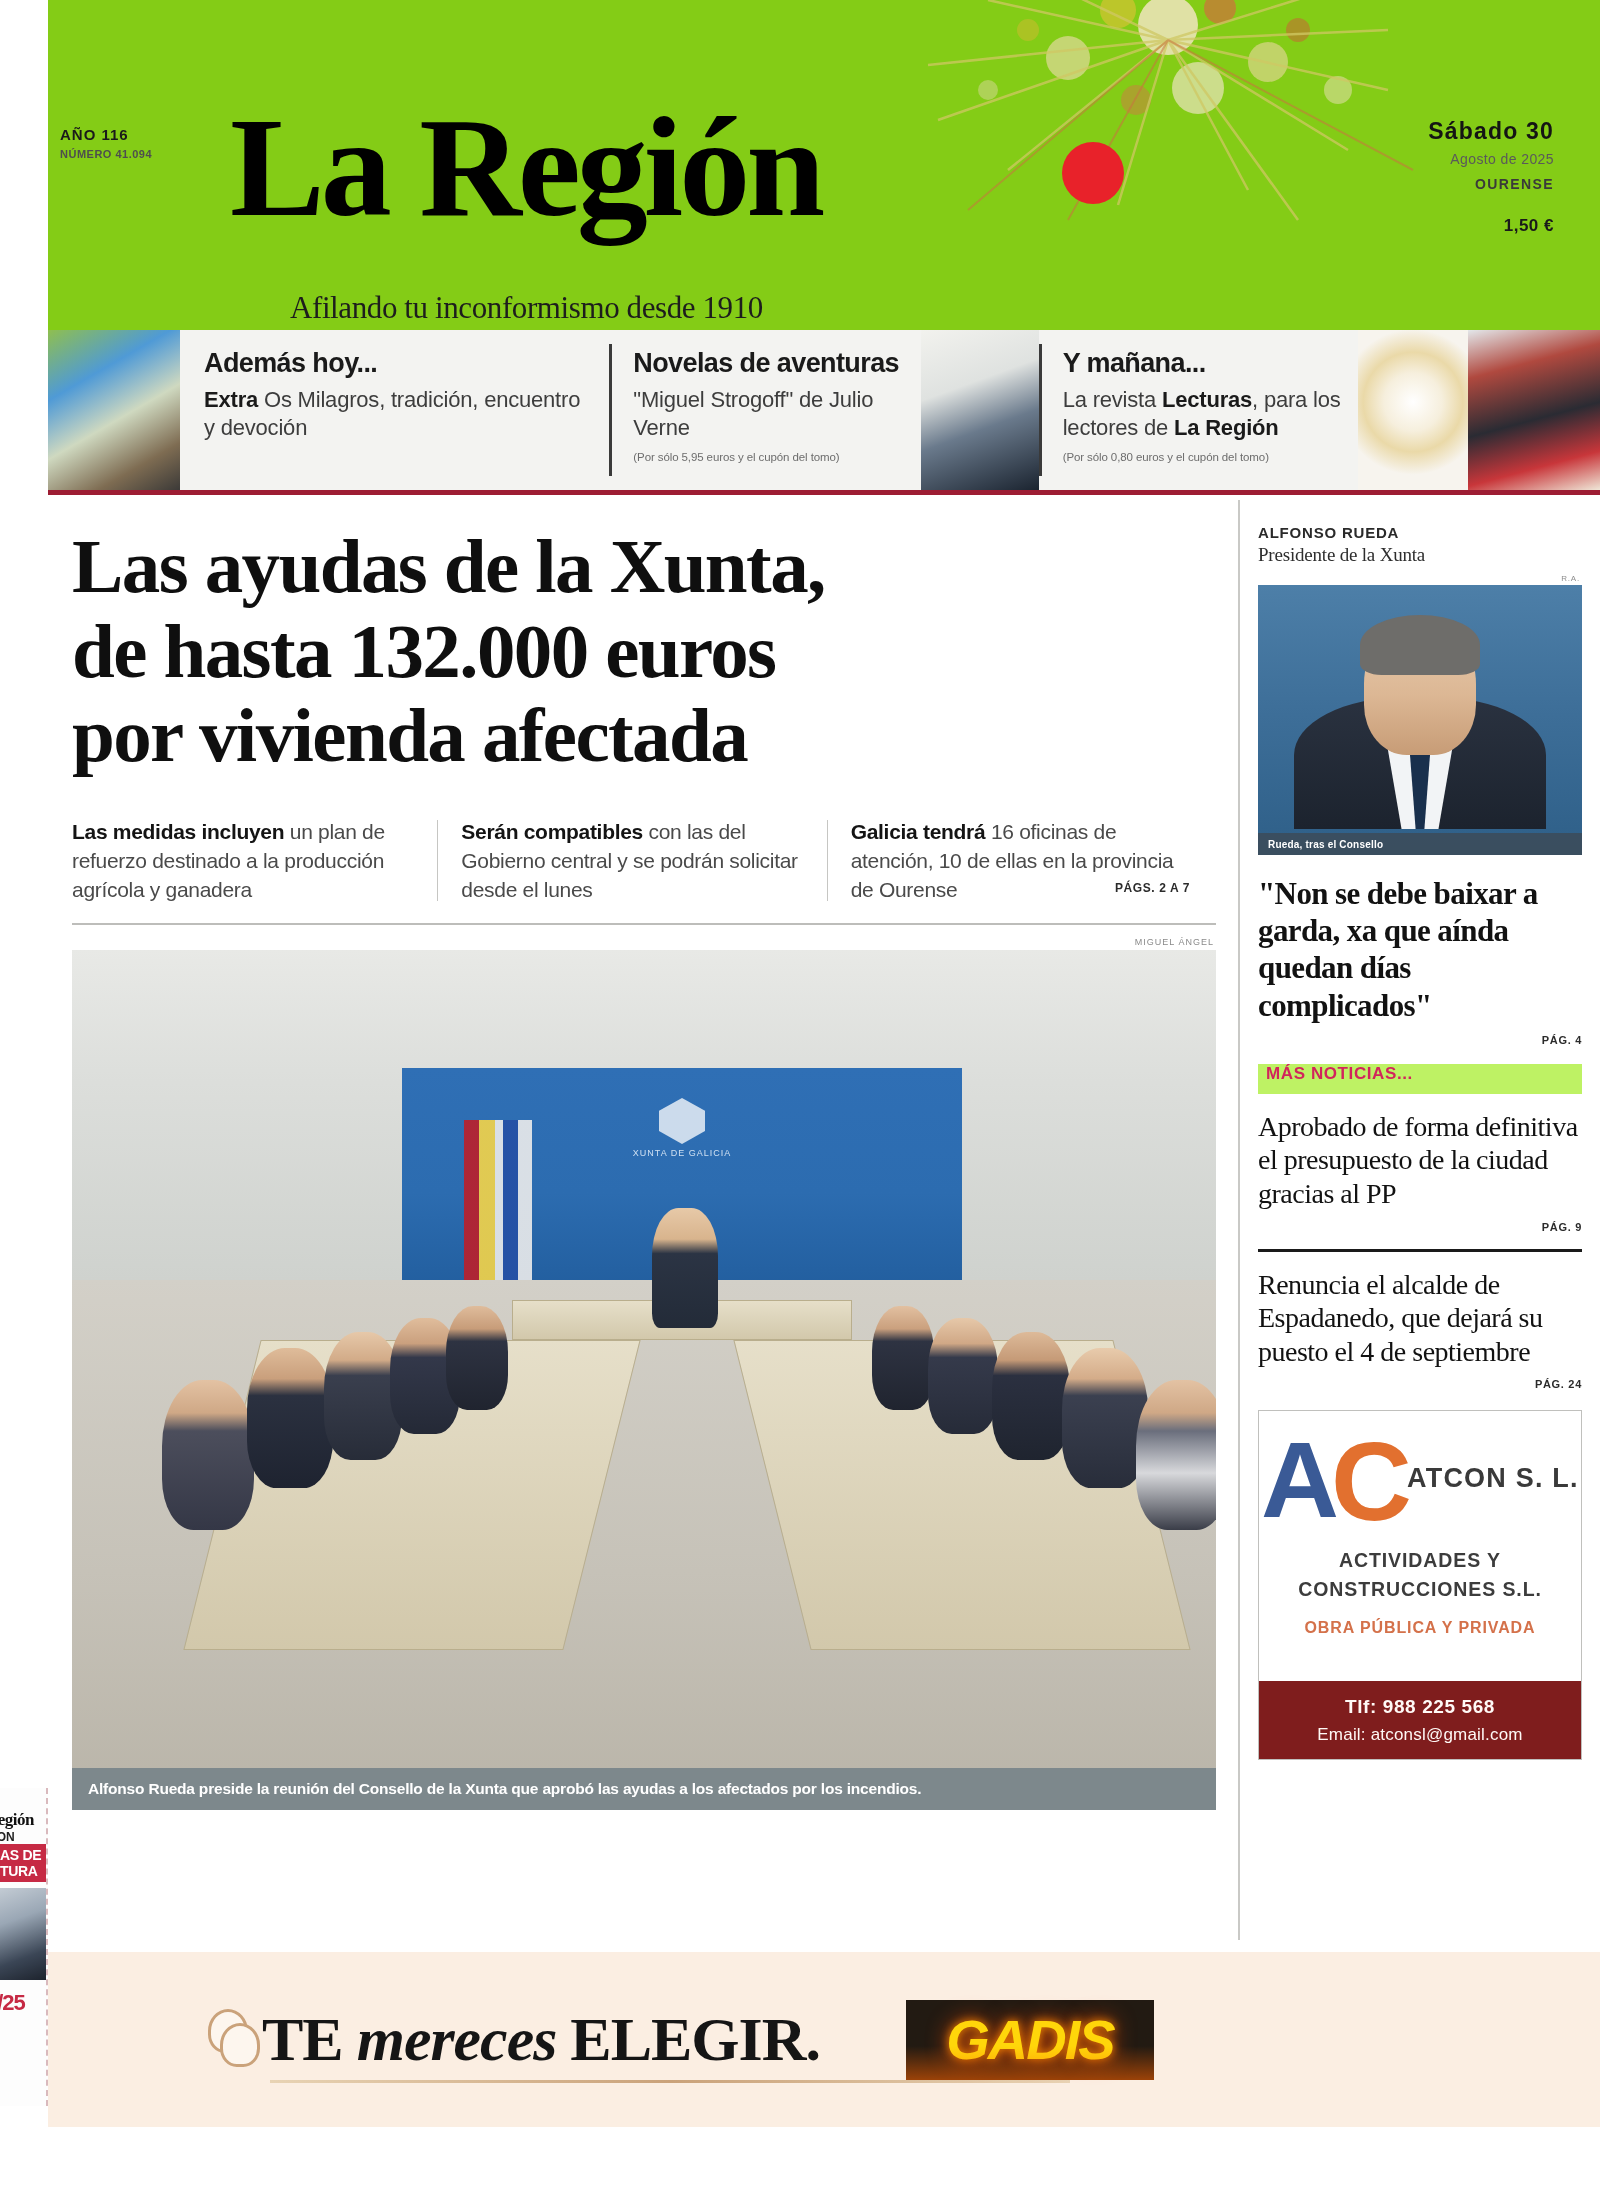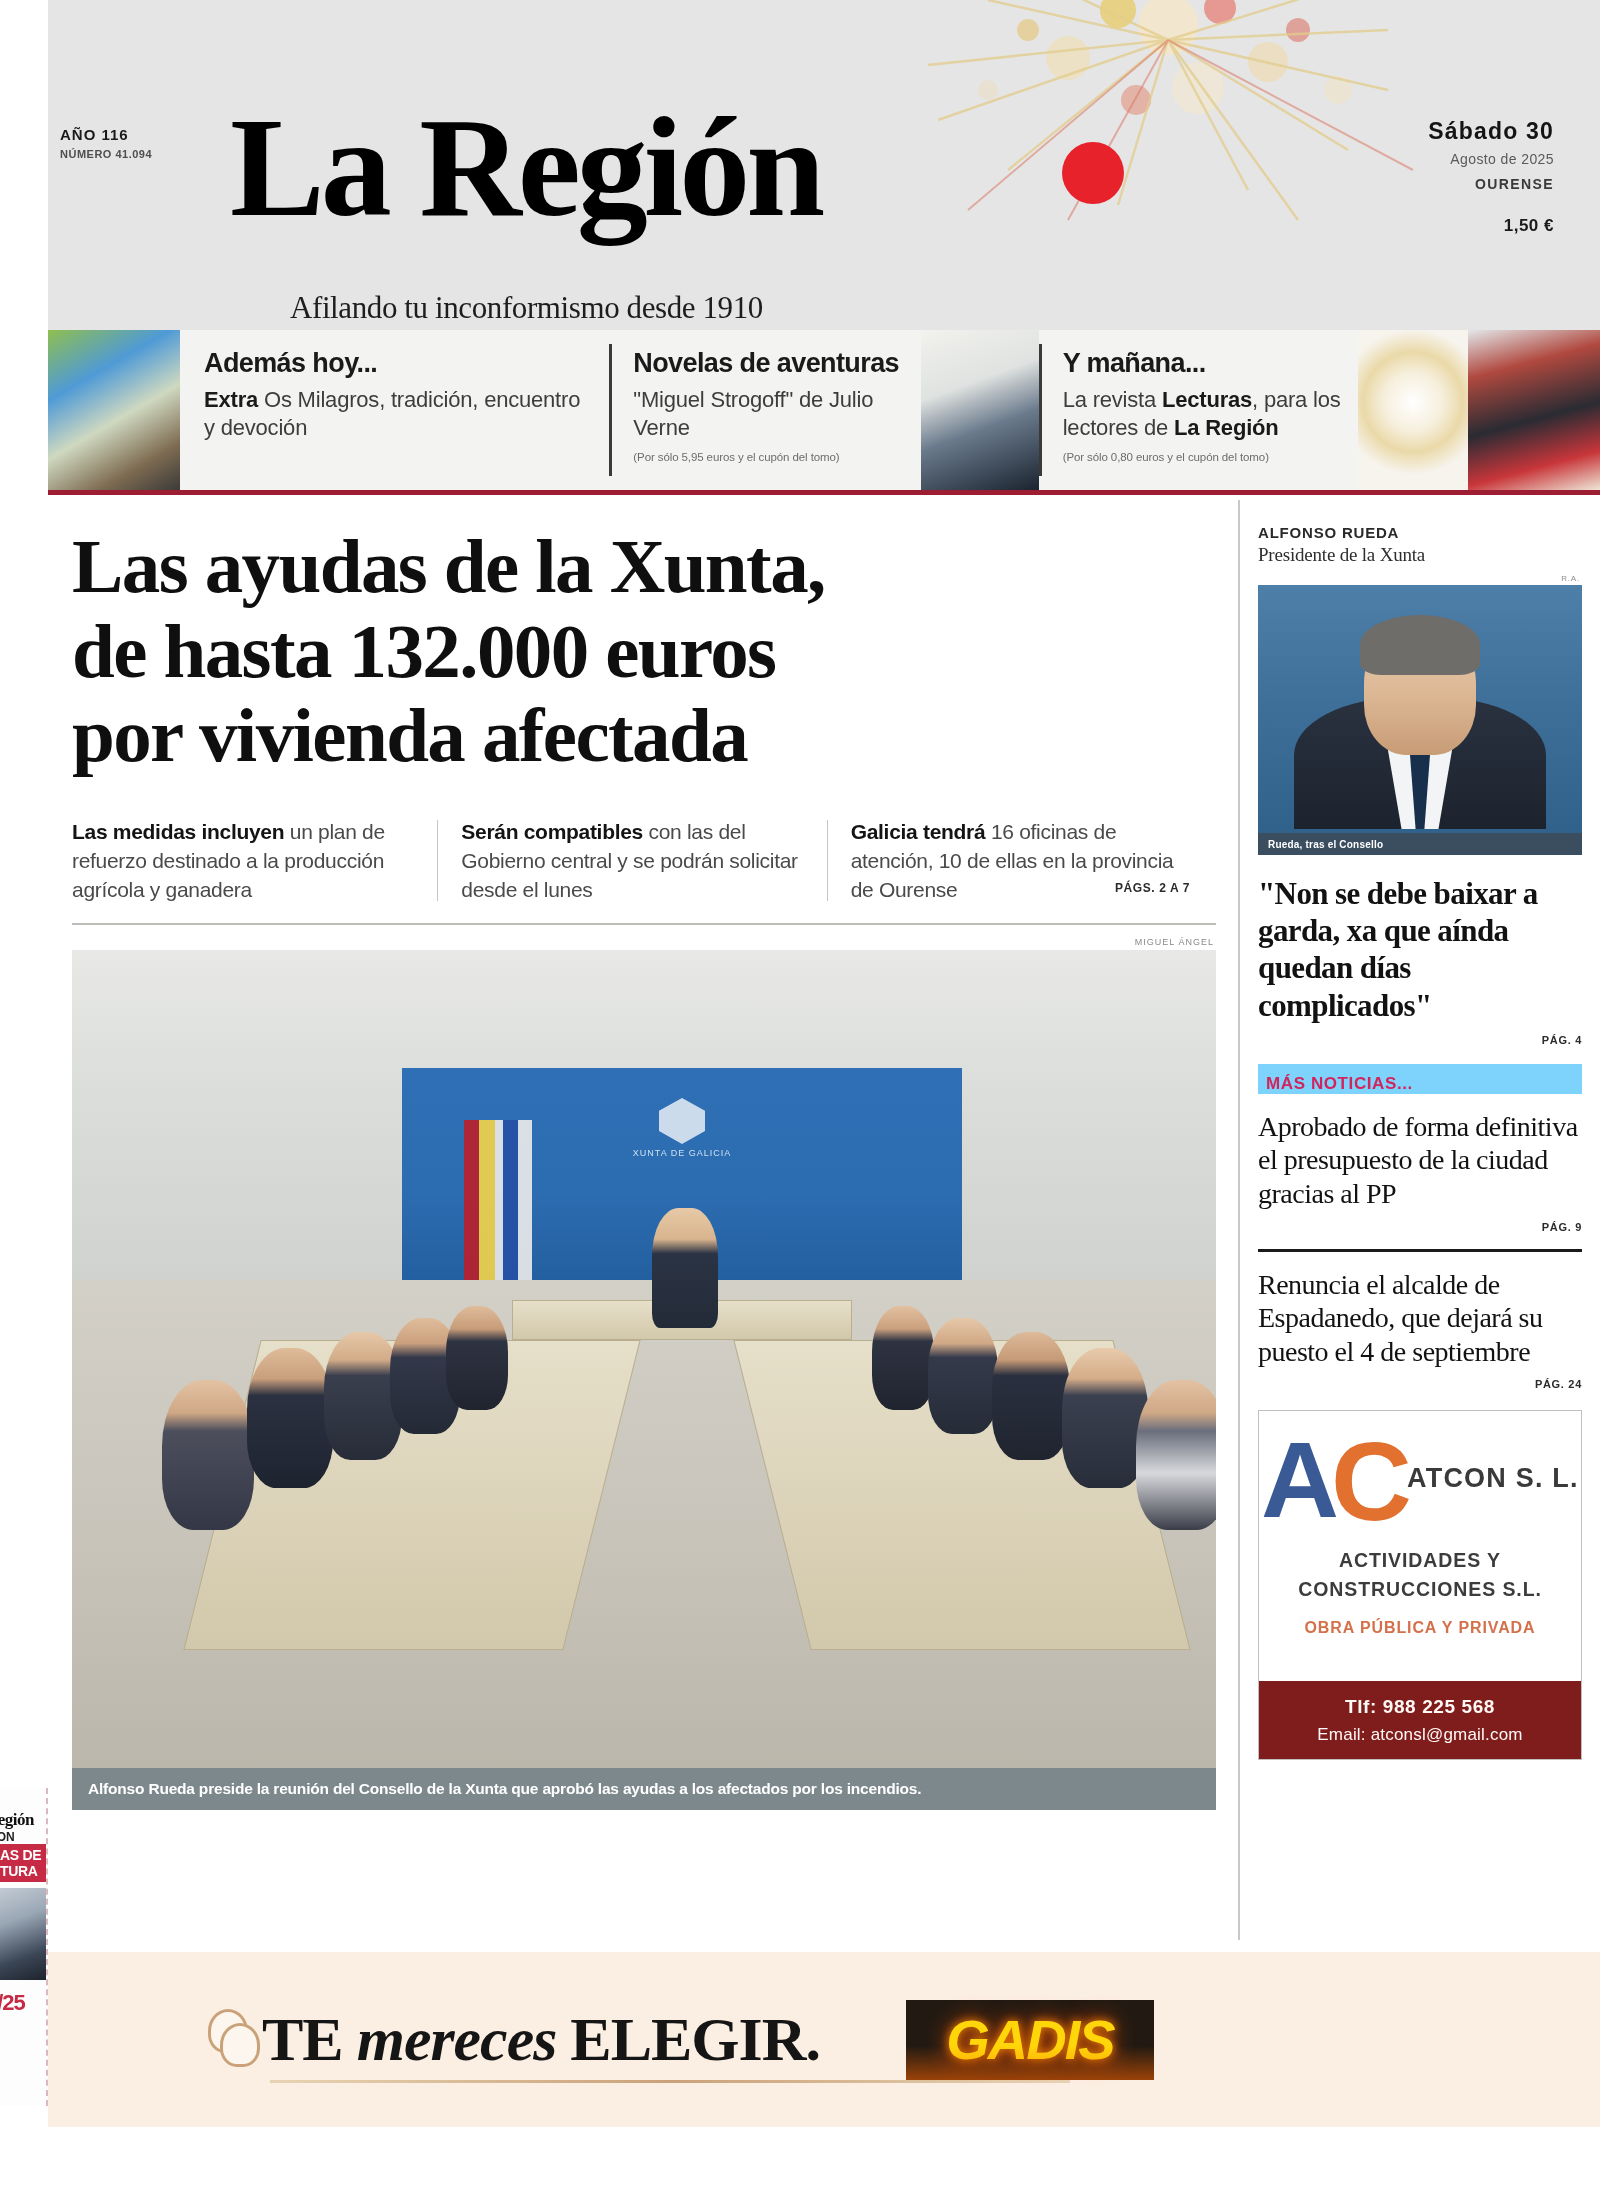--- a/index.html
+++ b/index.html
@@ -40,21 +40,21 @@
     background: linear-gradient(160deg,#cfd6dd 0%,#9aa7b5 40%,#3b4656 75%,#1d232d 100%);
   }
   .edge-coupon .ec-date {
     color: #c62a44; font-weight: bold; font-size: 22px;
     margin-left: -14px; margin-top: 10px; letter-spacing: -1px;
   }
 
   
   .masthead {
     position: absolute; left: 48px; top: 0; width: 1552px; height: 330px;
-    background: #e5e5e5; overflow: hidden;
+    background: #84cc16; overflow: hidden;
   }
   .splat {
     position: absolute; left: 820px; top: -30px; width: 560px; height: 300px;
     opacity: .95;
   }
   .mh-left {
     position: absolute; left: 12px; top: 126px;
     font-size: 15px; font-weight: bold; color: #1a1a1a; letter-spacing: 1px;
   }
   .mh-left .num {
@@ -284,22 +284,22 @@
   .quote {
     font-family: "Liberation Serif", serif;
     font-weight: bold; font-size: 31px; line-height: 1.20;
     color: #121212; margin-top: 20px; letter-spacing: -.6px;
   }
   .side-pag {
     font-size: 11px; font-weight: bold; color: #2b2b2b;
     text-align: right; letter-spacing: .7px; margin-top: 10px;
   }
   .mn-bar {
-    margin-top: 18px; background: #7dd3fc; height: 30px;
-    display: flex; align-items: flex-end; padding-left: 8px;
+    margin-top: 18px; background: #bef264; height: 30px;
+    display: flex; align-items: flex-start; padding-left: 8px;
   }
   .mn-bar span {
     color: #d2245c; font-size: 17px; font-weight: bold; letter-spacing: .6px;
   }
   .side-news {
     font-family: "Liberation Serif", serif;
     font-weight: normal; font-size: 28px; line-height: 1.20;
     color: #121212; margin-top: 16px; letter-spacing: -.5px;
   }
   .rule-dark { height: 3px; background: #1a1a1a; margin-top: 16px; }

